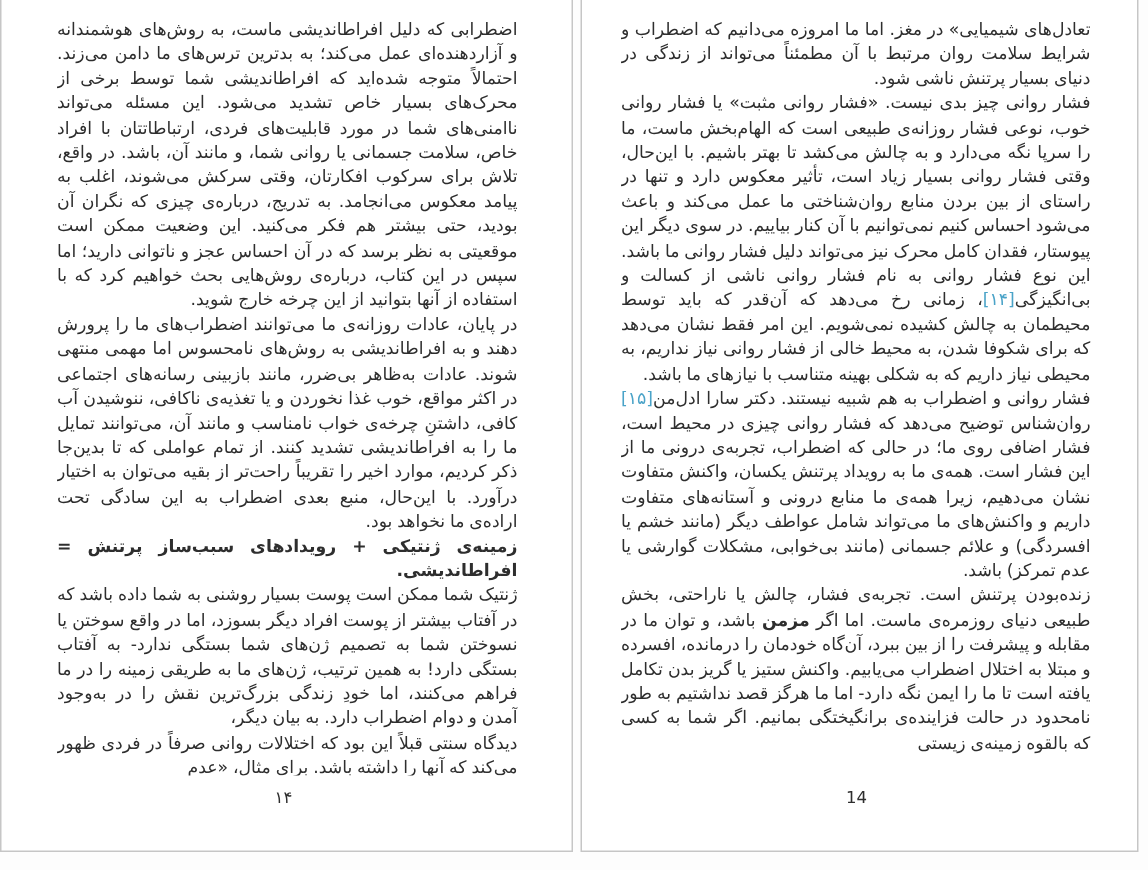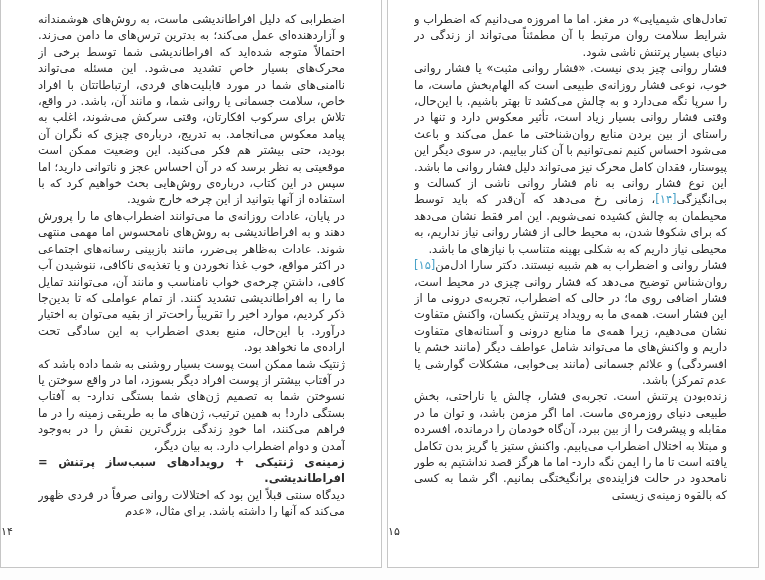--- a/index.html
+++ b/index.html
@@ -36,52 +36,52 @@
     font-size: 11.5px;
     line-height: 16.4px;
     word-spacing: -0.4px;
     max-height: 506px;
     overflow: hidden;
   }
   .page--left  .text-area { left: 37px; right: 36px; }
   .page--right .text-area { left: 26px; right: 31px; }
   p.para { margin: 0; padding: 0; }
   .heading, .formula { font-weight: bold; }
-  .b { font-weight: normal; }
+  .b { font-weight: bold; }
   .ref { color: #4aa3c8; margin-top: 33px; }
   .page-num {
     position: absolute;
     top: 530px;
     left: 0;
     right: 4px;
-    text-align: left;
+    text-align: center;
     direction: rtl;
     font-size: 11px;
     color: #2e2e2e;
   }
 </style>
 </head>
 <body>
 
 <div class="spread">
 
   <div class="page page--left">
     <div class="text-area">
       <p class="para"><span>اضطرابی که دلیل افراطاندیشی ماست، به روش‌های هوشمندانه و آزاردهنده‌ای عمل می‌کند؛ به بدترین ترس‌های ما دامن می‌زند. احتمالاً متوجه شده‌اید که افراطاندیشی شما توسط برخی از محرک‌های بسیار خاص تشدید می‌شود. این مسئله می‌تواند ناامنی‌های شما در مورد قابلیت‌های فردی، ارتباطاتتان با افراد خاص، سلامت جسمانی یا روانی شما، و مانند آن، باشد. در واقع، تلاش برای سرکوب افکارتان، وقتی سرکش می‌شوند، اغلب به پیامد معکوس می‌انجامد. به تدریج، درباره‌ی چیزی که نگران آن بودید، حتی بیشتر هم فکر می‌کنید. این وضعیت ممکن است موقعیتی به نظر برسد که در آن احساس عجز و ناتوانی دارید؛ اما سپس در این کتاب، درباره‌ی روش‌هایی بحث خواهیم کرد که با استفاده از آنها بتوانید از این چرخه خارج شوید.</span></p>
       <p class="para"><span>در پایان، عادات روزانه‌ی ما می‌توانند اضطراب‌های ما را پرورش دهند و به افراطاندیشی به روش‌های نامحسوس اما مهمی منتهی شوند. عادات به‌ظاهر بی‌ضرر، مانند بازبینی رسانه‌های اجتماعی در اکثر مواقع، خوب غذا نخوردن و یا تغذیه‌ی ناکافی، ننوشیدن آب کافی، داشتنِ چرخه‌ی خواب نامناسب و مانند آن، می‌توانند تمایل ما را به افراطاندیشی تشدید کنند. از تمام عواملی که تا بدین‌جا ذکر کردیم، موارد اخیر را تقریباً راحت‌تر از بقیه می‌توان به اختیار درآورد. با این‌حال، منبع بعدی اضطراب به این سادگی تحت اراده‌ی ما نخواهد بود.</span></p>
+      <p class="para formula"><span>زمینه‌ی ژنتیکی + رویدادهای سبب‌ساز پرتنش = افراطاندیشی.</span></p>
       <p class="para"><span>ژنتیک شما ممکن است پوست بسیار روشنی به شما داده باشد که در آفتاب بیشتر از پوست افراد دیگر بسوزد، اما در واقع سوختن یا نسوختن شما به تصمیم ژن‌های شما بستگی ندارد- به آفتاب بستگی دارد! به همین ترتیب، ژن‌های ما به طریقی زمینه را در ما فراهم می‌کنند، اما خودِ زندگی بزرگ‌ترین نقش را در به‌وجود آمدن و دوام اضطراب دارد. به بیان دیگر،</span></p>
-      <p class="para formula"><span>زمینه‌ی ژنتیکی + رویدادهای سبب‌ساز پرتنش = افراطاندیشی.</span></p>
       <p class="para"><span>دیدگاه سنتی قبلاً این بود که اختلالات روانی صرفاً در فردی ظهور می‌کند که آنها را داشته باشد. برای مثال، «عدم</span></p>
     </div>
     <div class="page-num">۱۴</div>
   </div>
 
   <div class="page page--right">
     <div class="text-area">
       <p class="para"><span>تعادل‌های شیمیایی» در مغز. اما ما امروزه می‌دانیم که اضطراب و شرایط سلامت روان مرتبط با آن مطمئناً می‌تواند از زندگی در دنیای بسیار پرتنش ناشی شود.</span></p>
       <p class="para"><span>فشار روانی چیز بدی نیست. «فشار روانی مثبت» یا فشار روانی خوب، نوعی فشار روزانه‌ی طبیعی است که الهام‌بخش ماست، ما را سرپا نگه می‌دارد و به چالش می‌کشد تا بهتر باشیم. با این‌حال، وقتی فشار روانی بسیار زیاد است، تأثیر معکوس دارد و تنها در راستای از بین بردن منابع روان‌شناختی ما عمل می‌کند و باعث می‌شود احساس کنیم نمی‌توانیم با آن کنار بیاییم. در سوی دیگر این پیوستار، فقدان کامل محرک نیز می‌تواند دلیل فشار روانی ما باشد. این نوع فشار روانی به نام فشار روانی ناشی از کسالت و بی‌انگیزگی</span><span class="ref">[۱۴]</span><span>، زمانی رخ می‌دهد که آن‌قدر که باید توسط محیطمان به چالش کشیده نمی‌شویم. این امر فقط نشان می‌دهد که برای شکوفا شدن، به محیط خالی از فشار روانی نیاز نداریم، به محیطی نیاز داریم که به شکلی بهینه متناسب با نیازهای ما باشد.</span></p>
       <p class="para"><span>فشار روانی و اضطراب به هم شبیه نیستند. دکتر سارا ادل‌من</span><span class="ref">[۱۵]</span><span> روان‌شناس توضیح می‌دهد که فشار روانی چیزی در محیط است، فشار اضافی روی ما؛ در حالی که اضطراب، تجربه‌ی درونی ما از این فشار است. همه‌ی ما به رویداد پرتنش یکسان، واکنش متفاوت نشان می‌دهیم، زیرا همه‌ی ما منابع درونی و آستانه‌های متفاوت داریم و واکنش‌های ما می‌تواند شامل عواطف دیگر (مانند خشم یا افسردگی) و علائم جسمانی (مانند بی‌خوابی، مشکلات گوارشی یا عدم تمرکز) باشد.</span></p>
       <p class="para"><span>زنده‌بودن پرتنش است. تجربه‌ی فشار، چالش یا ناراحتی، بخش طبیعی دنیای روزمره‌ی ماست. اما اگر </span><span class="b">مزمن</span><span> باشد، و توان ما در مقابله و پیشرفت را از بین ببرد، آن‌گاه خودمان را درمانده، افسرده و مبتلا به اختلال اضطراب می‌یابیم. واکنش ستیز یا گریز بدن تکامل یافته است تا ما را ایمن نگه دارد- اما ما هرگز قصد نداشتیم به طور نامحدود در حالت فزاینده‌ی برانگیختگی بمانیم. اگر شما به کسی که بالقوه زمینه‌ی زیستی</span></p>
     </div>
-    <div class="page-num">۱۵</div>
+    <div class="page-num">14</div>
   </div>
 
 </div>
 
 </body></html>

